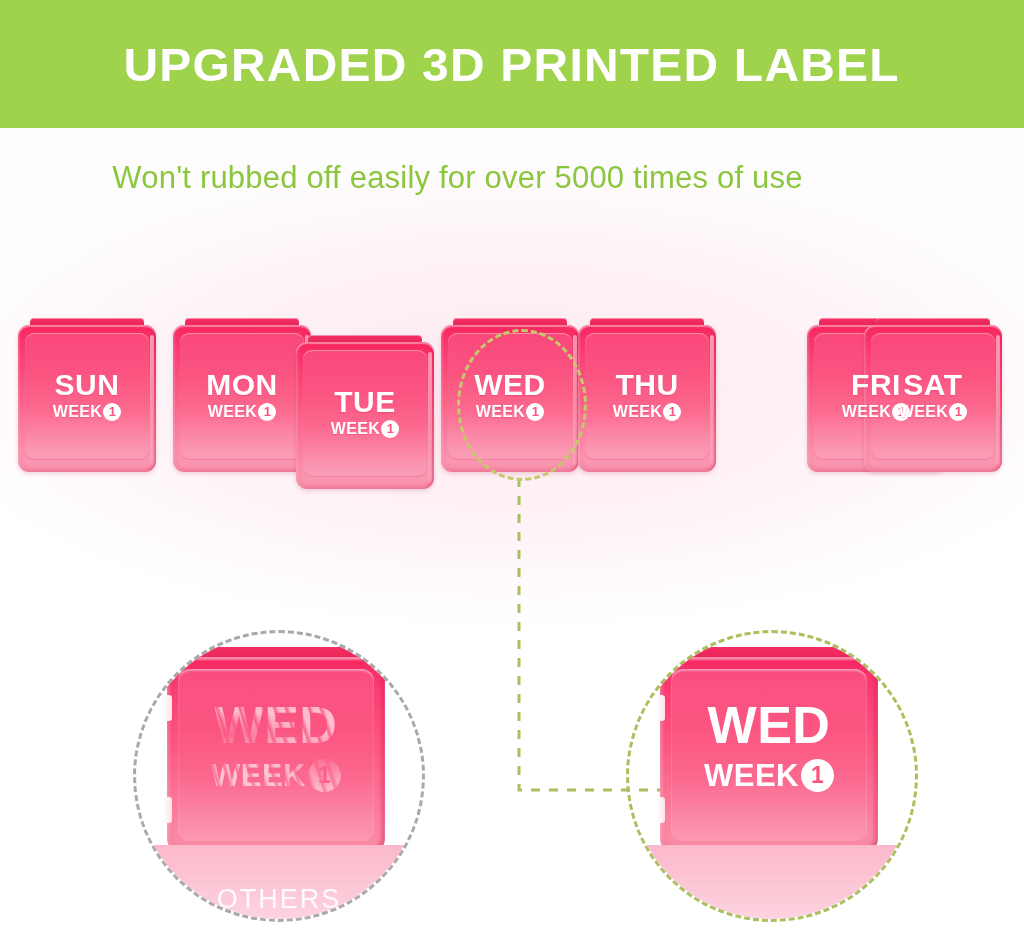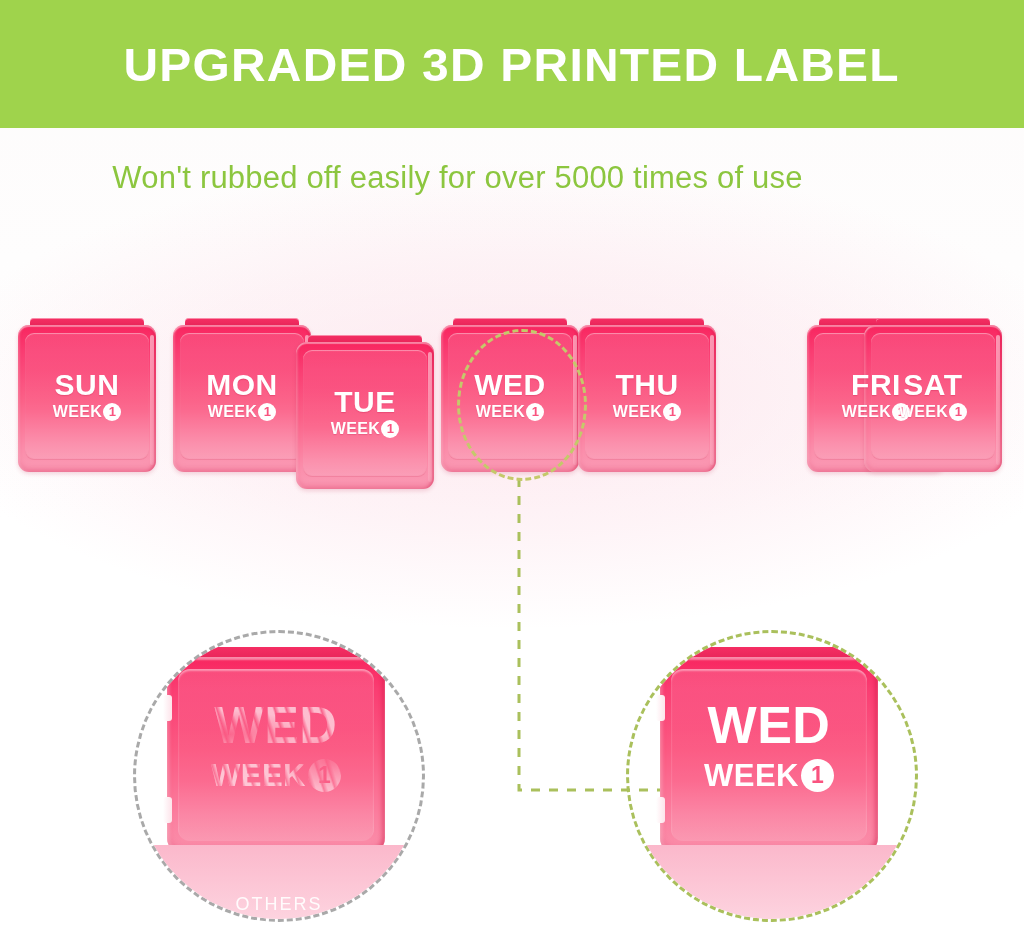--- a/index.html
+++ b/index.html
@@ -282,21 +282,21 @@
     height: 74px;
     background: linear-gradient(180deg, #fbb8cb 0%, #fcc4d4 45%, #fdd3df 100%);
   }
   .compare-caption {
     position: absolute;
     left: 0;
     bottom: 6px;
     width: 286px;
     text-align: center;
     color: #ffffff;
-    font-size: 18px;
+    font-size: 27px;
     letter-spacing: 2px;
     line-height: 1;
     z-index: 5;
     opacity: 0.92;
   }
 
   
   .zoom-text {
     position: absolute;
     left: 0;

